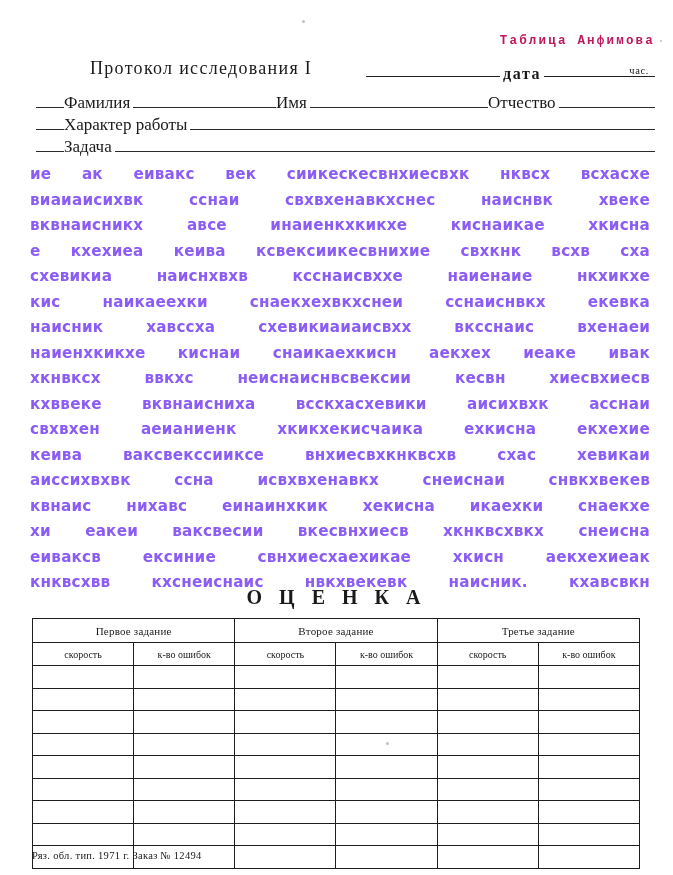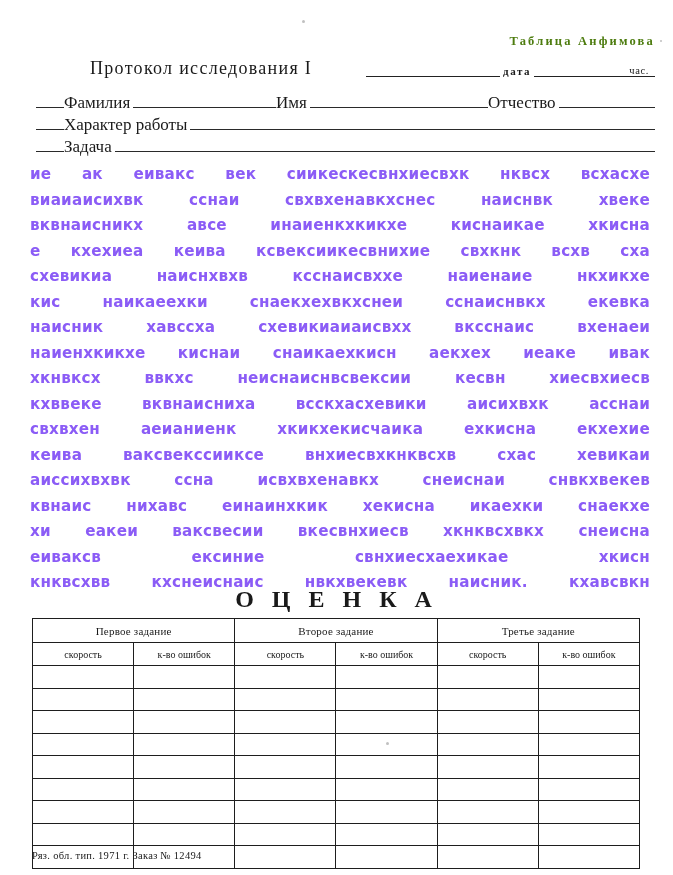--- a/index.html
+++ b/index.html
@@ -19,25 +19,25 @@
     position: absolute;
     inset: 0;
     padding: 0;
   }
 
   
   .table-anfimova {
     position: absolute;
     top: 34px;
     right: 18px;
-    font-family: Liberation Serif, serif;
+    font-family: Liberation Mono, monospace;
     font-size: 12.5px;
     font-weight: bold;
     letter-spacing: 2.2px;
-    color: #4d7c0f;
+    color: #be185d;
     white-space: nowrap;
   }
   .proto-row {
     position: absolute;
     top: 58px;
     left: 60px;
     right: 18px;
     height: 26px;
   }
   .proto-title {
@@ -54,21 +54,21 @@
     position: absolute;
     left: 306px;
     right: 0;
     top: 18px;
     border-bottom: 1.1px solid #222;
   }
   .proto-date {
     position: absolute;
     left: 440px;
     top: 7px;
-    font-size: 11px;
+    font-size: 16px;
     font-weight: bold;
     letter-spacing: 1.6px;
     background: #fff;
     padding: 0 3px;
   }
   .proto-hour {
     position: absolute;
     right: 4px;
     top: 7px;
     font-size: 10.5px;
@@ -128,21 +128,21 @@
     justify-content: space-between;
   }
 
   
   .ocenka {
     position: absolute;
     top: 586px;
     left: 0;
     width: 100%;
     text-align: center;
-    font-size: 24px;
+    font-size: 20px;
     font-weight: bold;
     letter-spacing: 6px;
     font-family: "Liberation Serif", serif;
   }
 
   
   .grid {
     position: absolute;
     top: 618px;
     left: 32px;
@@ -331,20 +331,21 @@
         <span>ваксвесии</span>
         <span>вкесвнхиесв</span>
         <span>хкнквсхвкх</span>
         <span>снеисна</span>
       </div>
       <div class="lrow just">
         <span>еивaксв</span>
         <span>ексиние</span>
         <span>свнхиесхаехикае</span>
         <span>хкисн</span>
+        <span>аекхехиеак</span>
       </div>
       <div class="lrow just">
         <span>кнквсхвв</span>
         <span>кхснеиснаис</span>
         <span>нвкхвекевк</span>
         <span>наисник.</span>
         <span>кхавсвкн</span>
       </div>
     </div>
 

